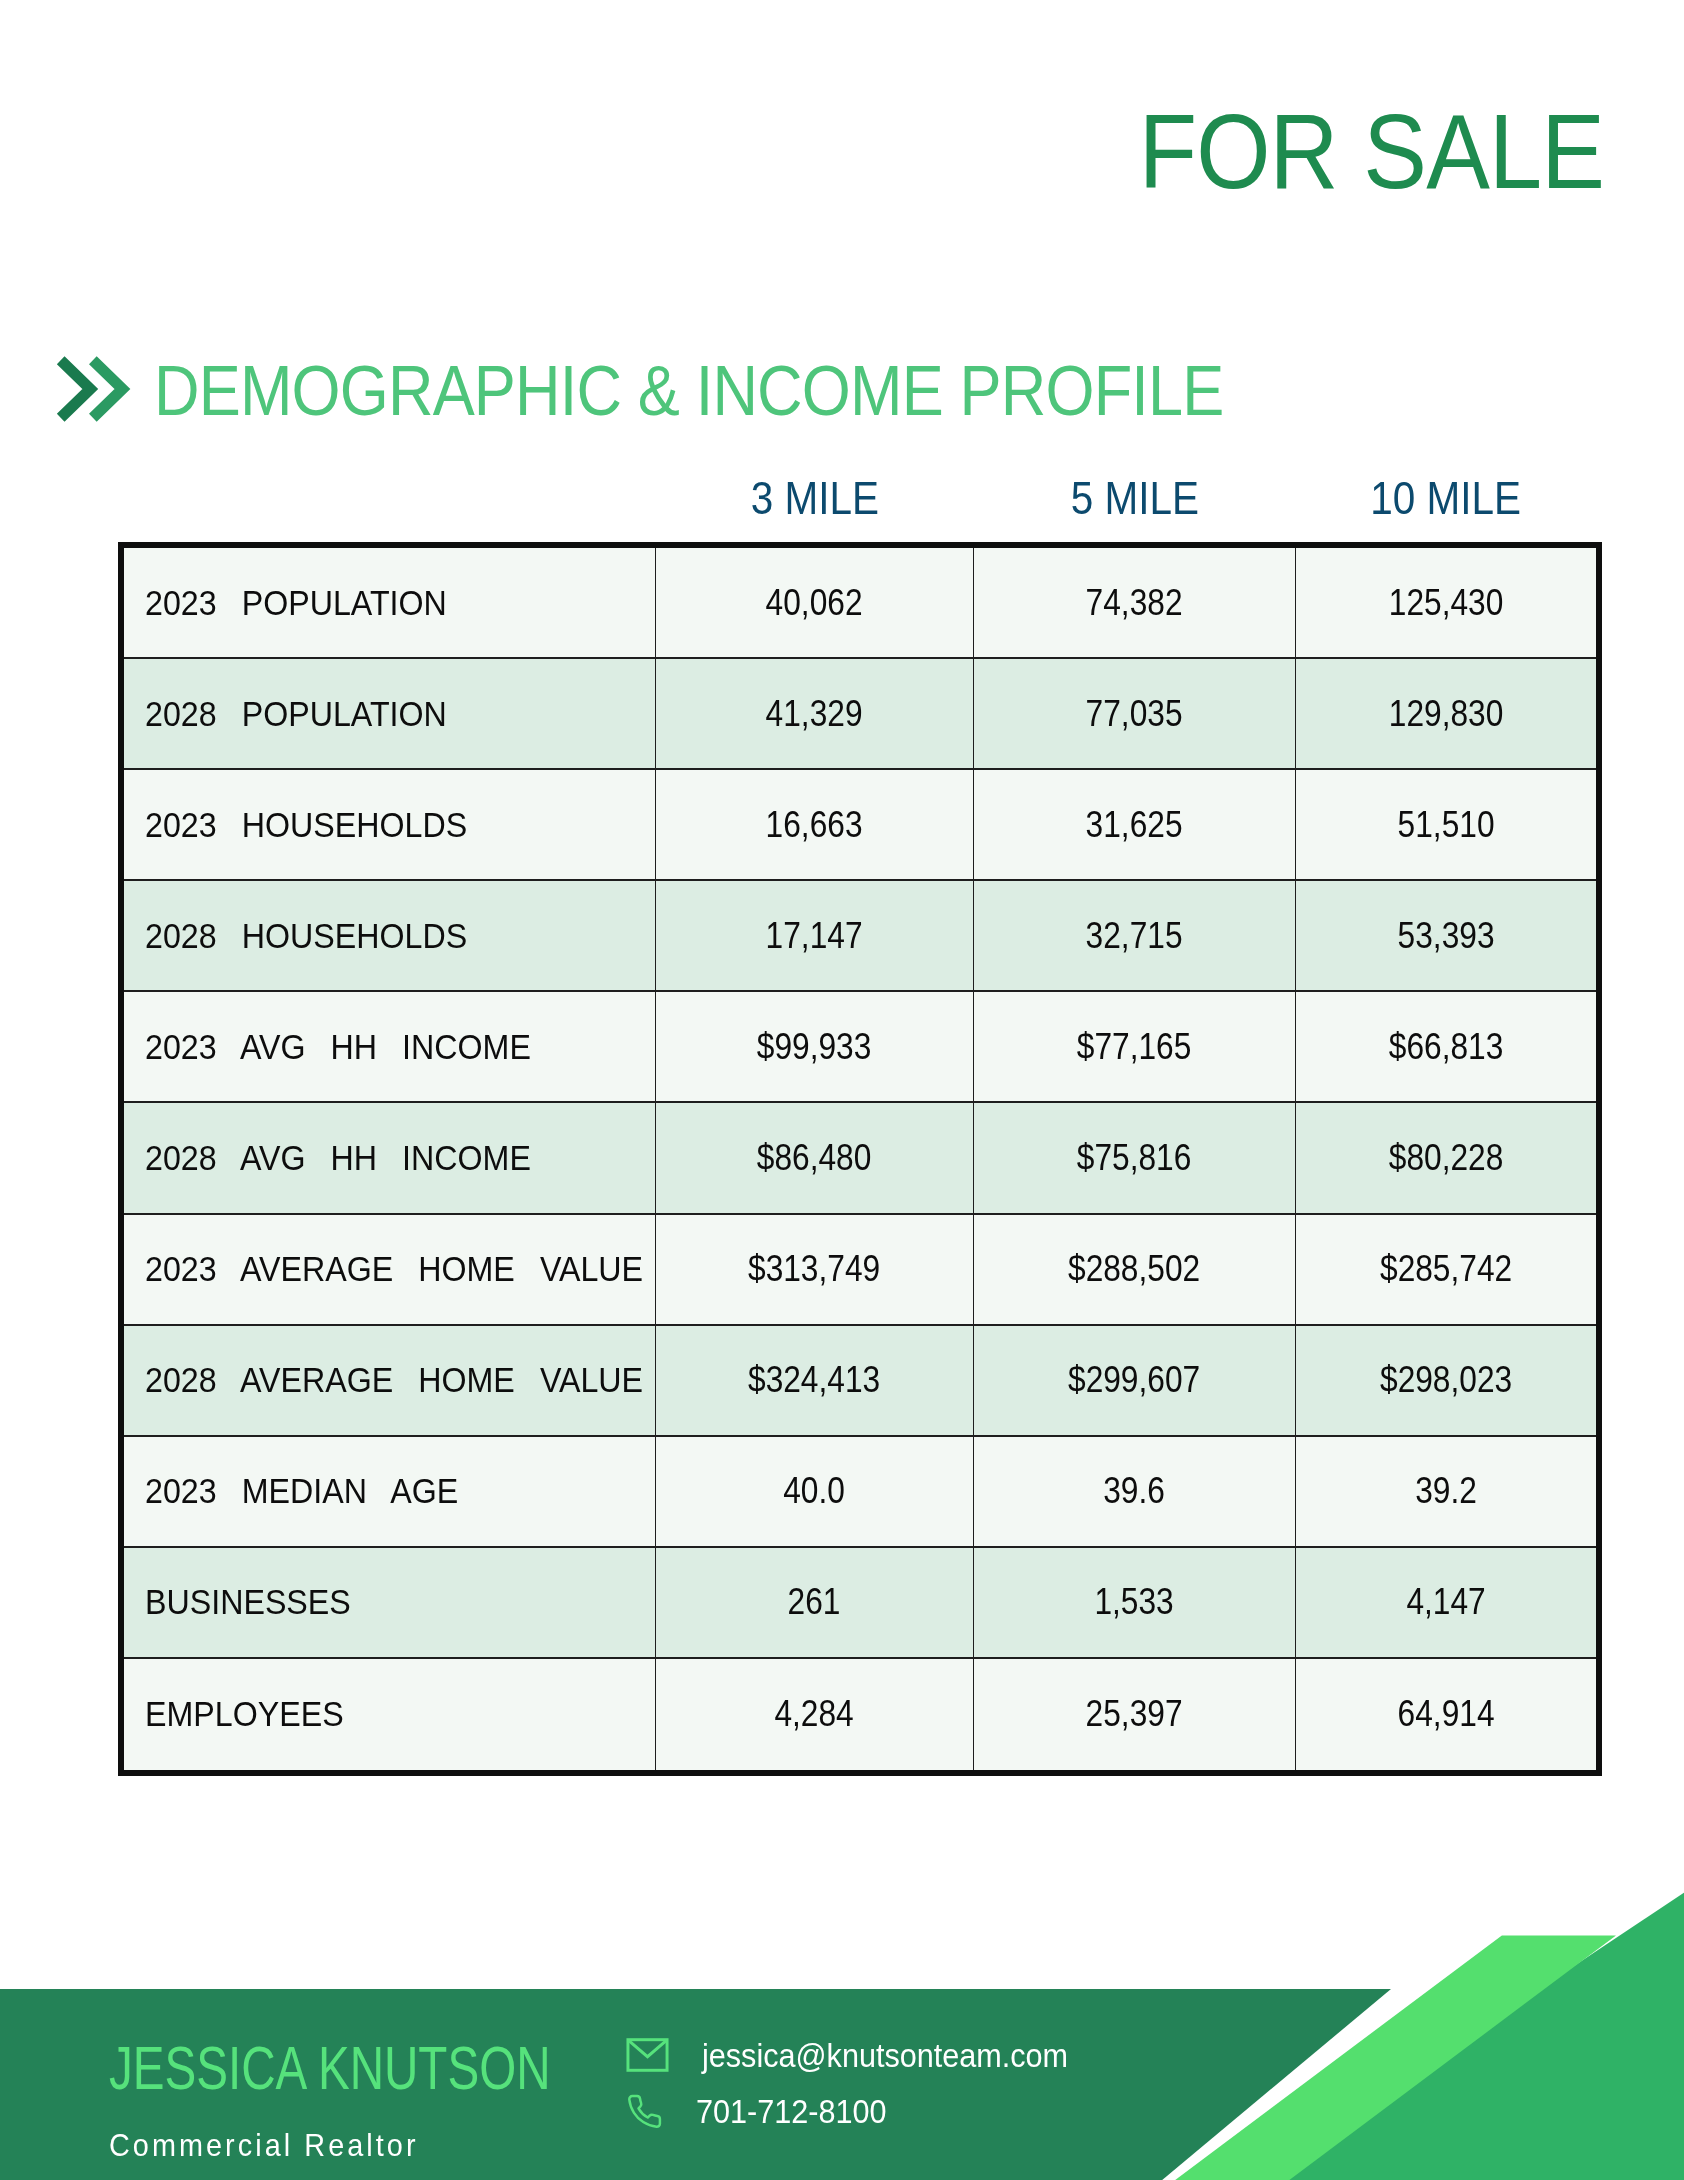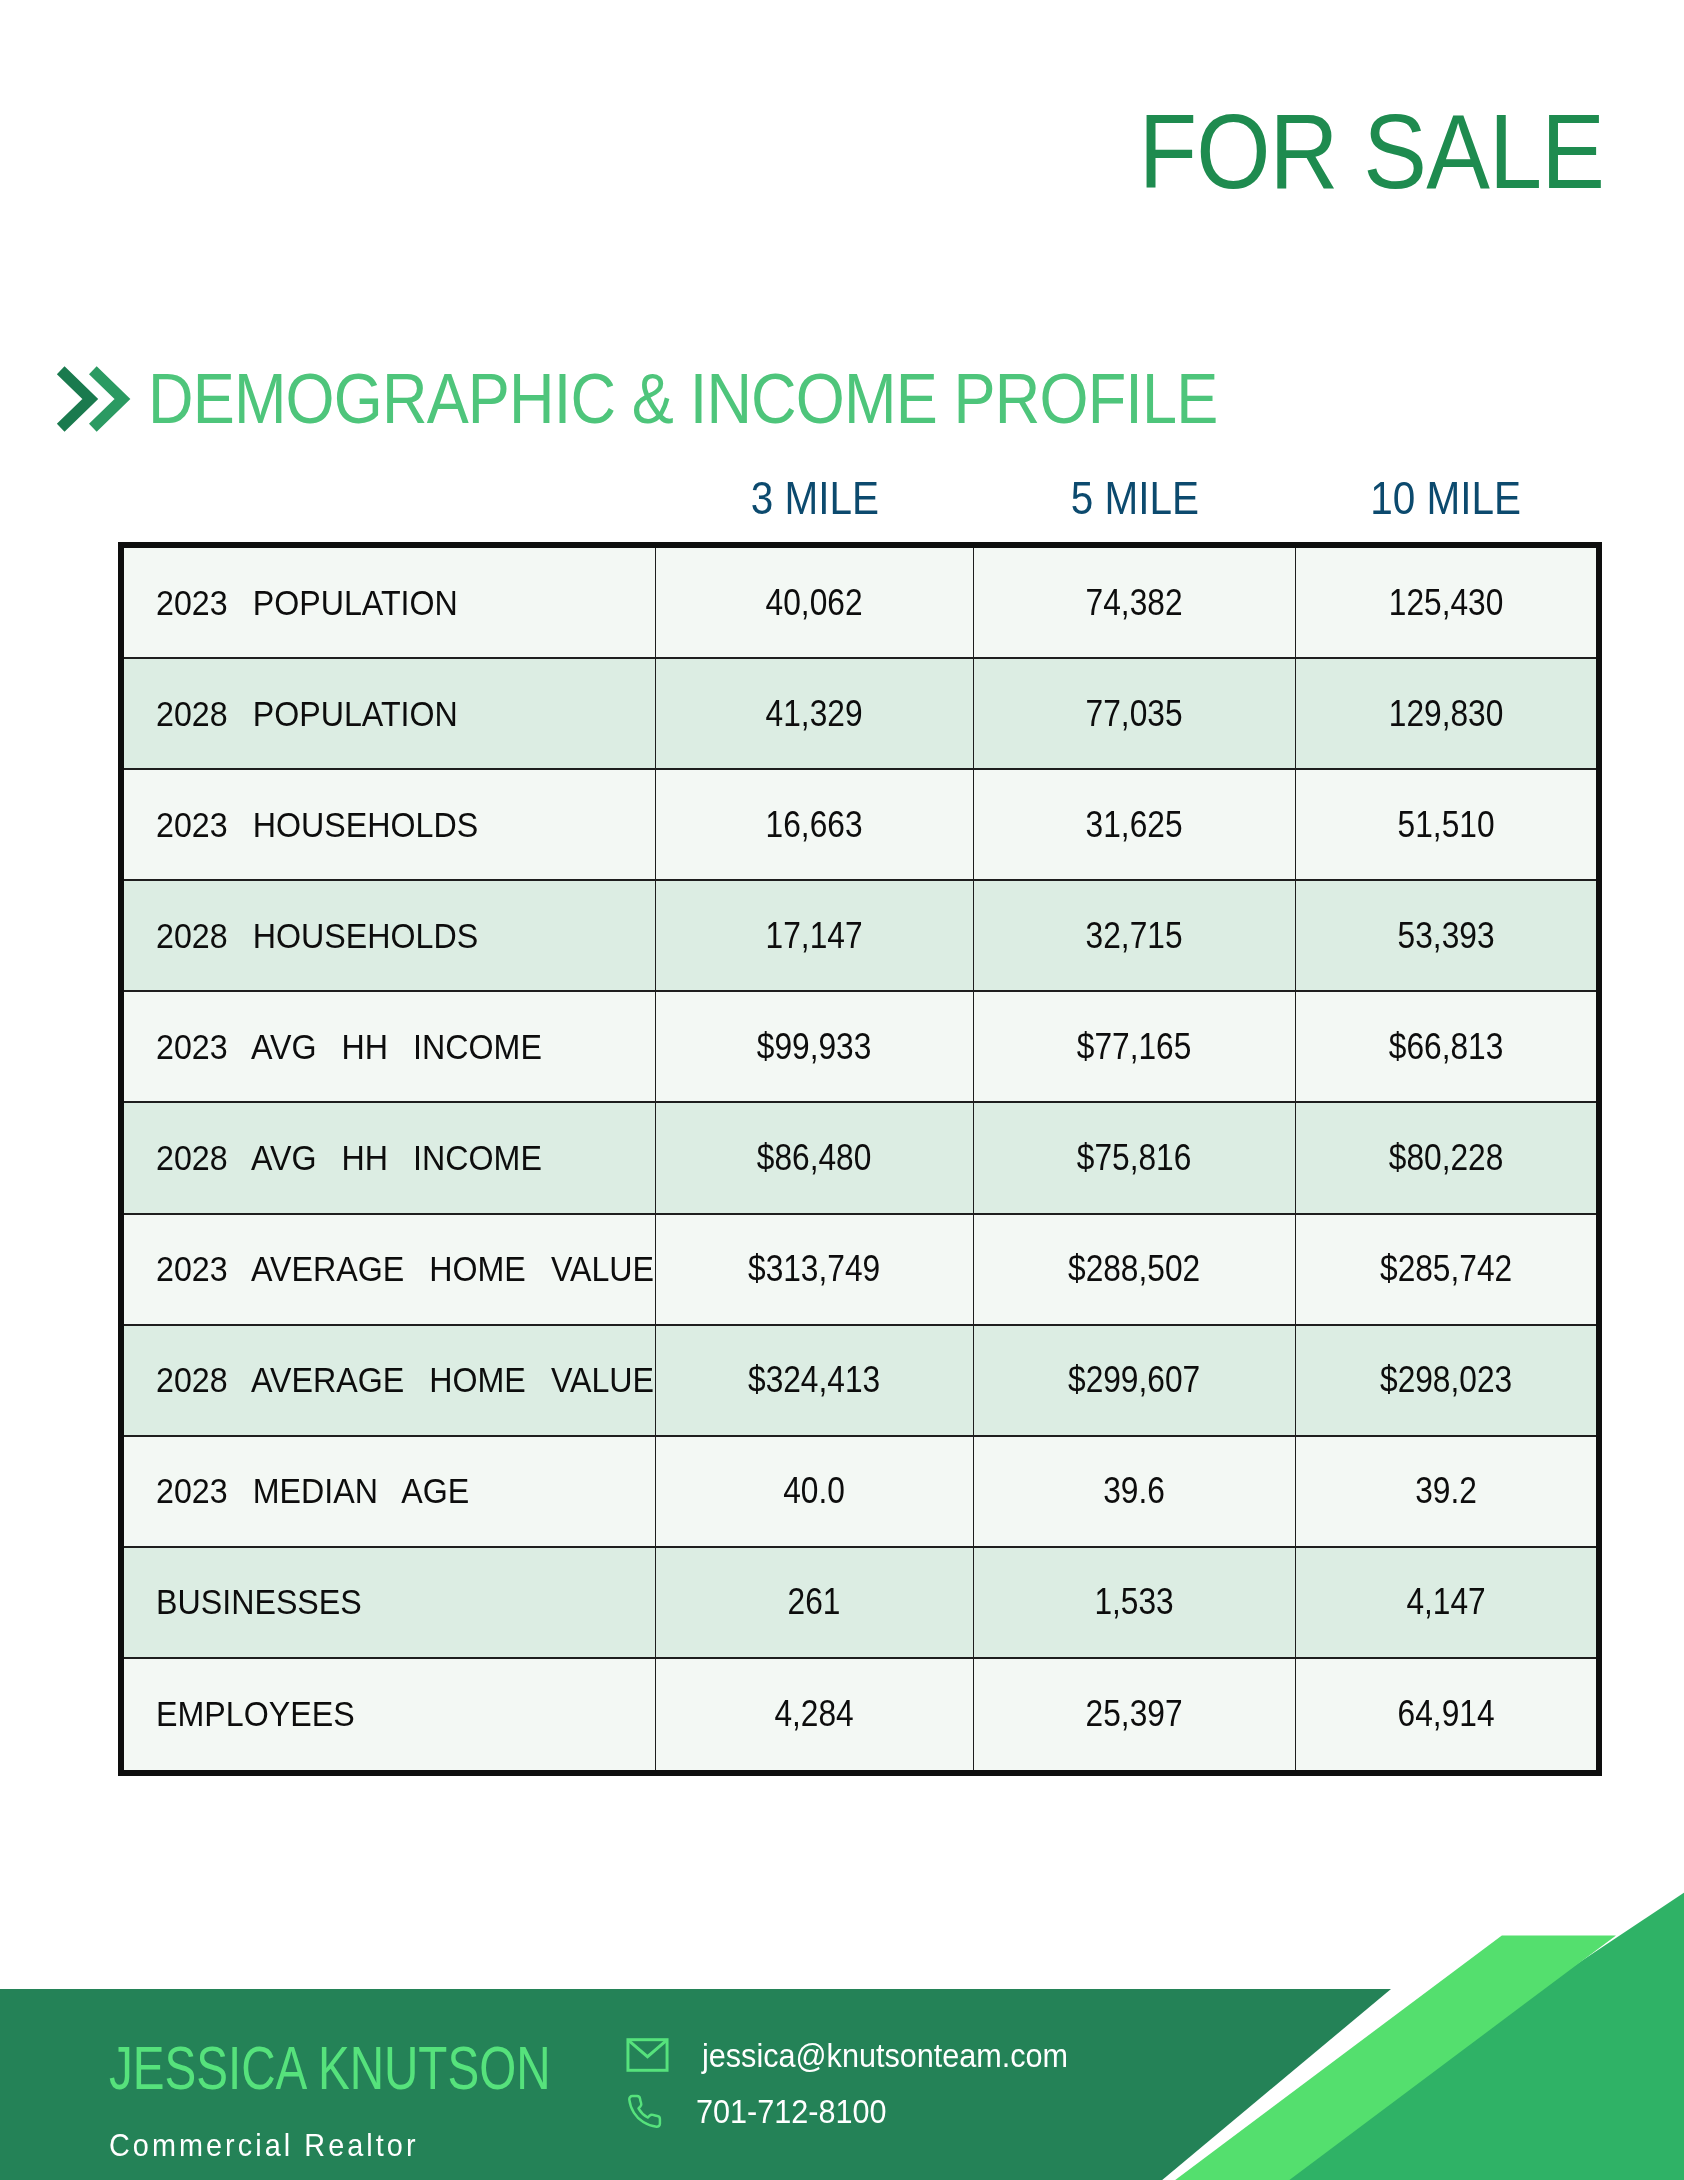--- a/index.html
+++ b/index.html
@@ -16,21 +16,21 @@
   
   .for-sale {
     position: absolute; top: 61px; right: 81px;
     font-size: 106px; line-height: 1; font-weight: 400;
     color: #1e8b4f; letter-spacing: -0.9px; margin-top: 37px;
   }
 
   
   .section-head {
     position: absolute; left: 53px; top: 356px;
-    display: flex; align-items: center; gap: 17px; height: 85px;
+    display: flex; align-items: flex-start; gap: 23px; height: 85px;
   }
   .chevrons { width: 78px; height: 66px; flex: 0 0 auto; }
   .section-title {
     font-size: 70px; line-height: 1; font-weight: 400;
     color: #4ec57b; letter-spacing: -0.9px;
   }
 
   
   .col-headers {
     position: absolute; left: 124px; top: 460px; width: 1472px; height: 66px;
@@ -44,21 +44,21 @@
     position: absolute; left: 118px; top: 542px; width: 1484px; height: 1234px;
     border: 6px solid #0e0e0e; background: #f3f8f4;
     display: grid; grid-template-rows: repeat(11, 1fr);
   }
   .trow { display: grid; grid-template-columns: 532px 318px 322px 1fr; border-bottom: 2.6px solid #1e1e1e; }
   .trow:last-child { border-bottom: none; }
   .trow:nth-child(odd)  { background: #f3f8f4; }
   .trow:nth-child(even) { background: #dcede3; }
   .cell { display: flex; align-items: center; justify-content: center; border-right: 1.7px solid #1e1e1e; }
   .cell.last { border-right: none; }
-  .cell.label { justify-content: flex-start; padding-left: 32px; }
+  .cell.label { justify-content: flex-start; padding-left: 21px; }
   .cell.label .cond-l { font-size: 35px; color: #0d0d0d; word-spacing: 0.5em; transform: scaleX(0.92); }
   .cell.val .cond-c { font-size: 36px; color: #0d0d0d; }
 
   
   .corner-art { position: absolute; left: 0; top: 1874px; width: 1685px; height: 307px; display: block; }
 
   
   .footer {
     position: absolute; left: 0; bottom: 0; width: 1685px; height: 192px;
     background: #248257;

